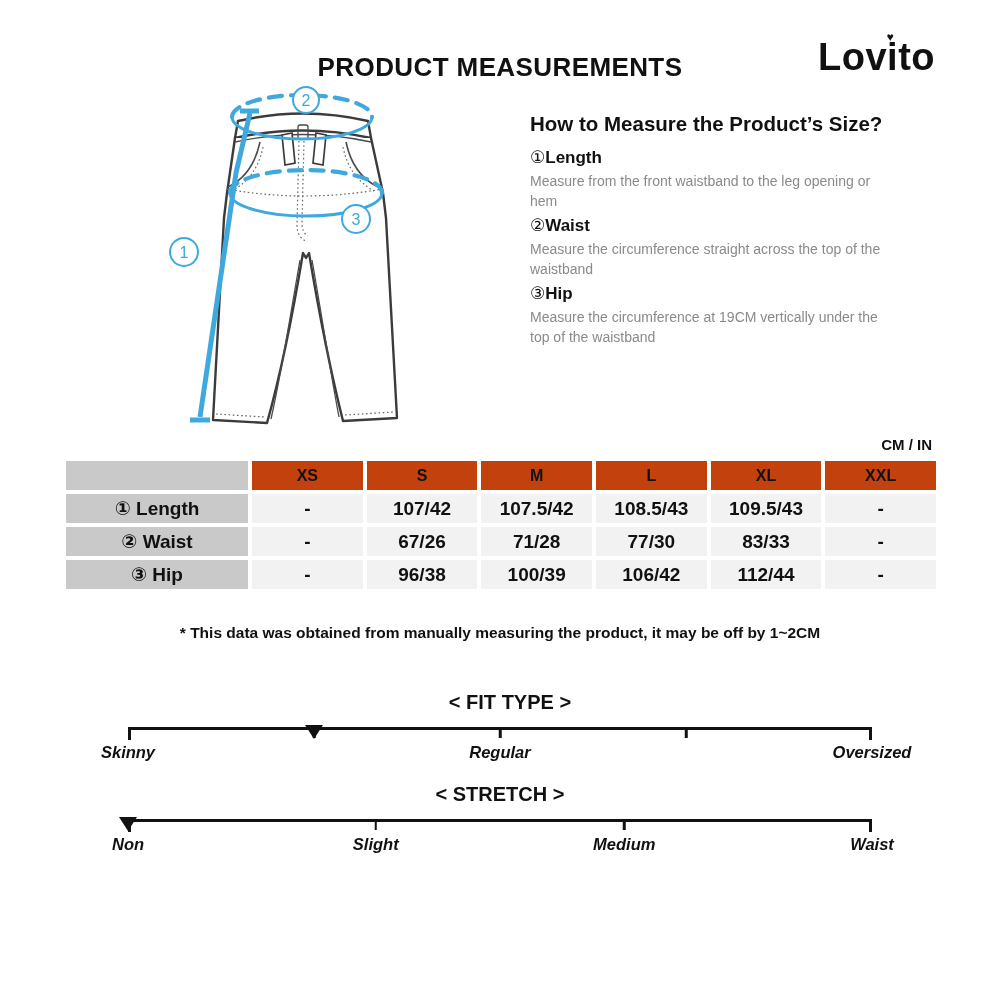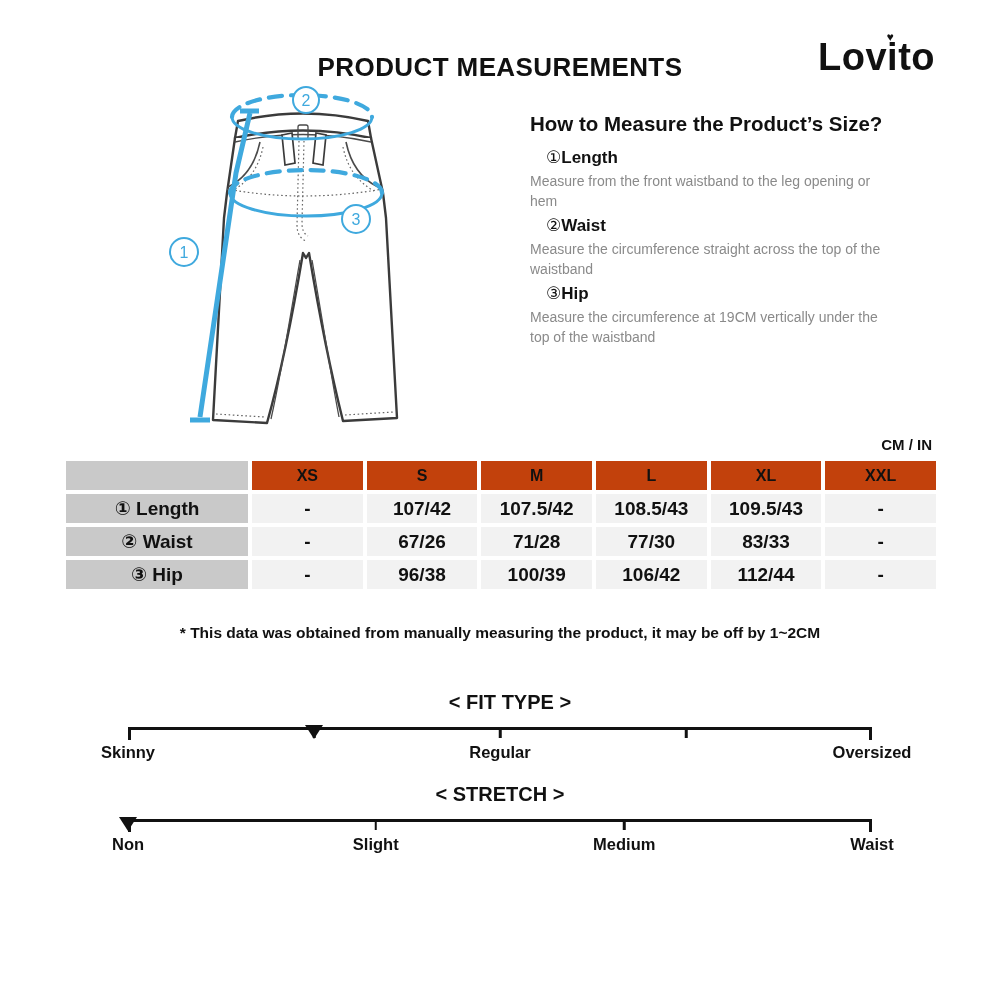--- a/index.html
+++ b/index.html
@@ -13,21 +13,21 @@
   .brand .heart{position:absolute;left:58.5%;top:-7px;font-size:12px;line-height:1;}
 
   
   .diagram{position:absolute;left:140px;top:85px;width:332px;height:352px;}
   .diagram svg{display:block;width:100%;height:100%;}
   .diagram text{font-family:"Liberation Sans","DejaVu Sans",sans-serif;}
 
   
   .howto{position:absolute;left:530px;top:112px;width:368px;}
   .howto h2{margin:0 0 9px 0;font-size:20.5px;font-weight:700;}
-  .howto .term{font-size:17px;font-weight:700;line-height:26px;margin-left:16px;}
+  .howto .term{font-size:17px;font-weight:700;line-height:26px;}
   .howto .term .num{font-weight:400;}
   .howto .desc{font-size:14px;line-height:20px;color:#8a8a8a;margin:0 0 2px 0;}
 
   
   .units{position:absolute;top:436px;right:68px;font-size:15px;font-weight:700;}
   .size-table{position:absolute;left:66px;top:461px;width:870px;
               display:grid;grid-template-columns:182px repeat(6,1fr);gap:4px;}
   .size-table .cell{height:29px;line-height:29px;text-align:center;font-size:19px;font-weight:700;
                     background:#f2f2f2;overflow:hidden;}
   .size-table .head{background:#c2410c;font-size:16px;}
@@ -43,21 +43,21 @@
   .scale-title.stretch{top:783px;}
   .scale{position:absolute;left:128px;width:744px;}
   .scale.fit{top:727px;}
   .scale.stretch{top:819px;}
   .track{position:relative;height:3px;background:#111;}
   .cap{position:absolute;top:0;width:3px;height:13px;background:#111;}
   .cap-l{left:0;} .cap-r{right:0;}
   .tick{position:absolute;top:0;width:2.5px;height:11px;background:#111;transform:translateX(-50%);}
   .marker{position:absolute;top:-2px;width:0;height:0;transform:translateX(-50%);
           border-left:9px solid transparent;border-right:9px solid transparent;border-top:14px solid #111;}
-  .labels{position:relative;height:22px;margin-top:13px;}
+  .labels{position:relative;height:22px;margin-top:13px;font-style:italic;}
   .labels span{position:absolute;top:0;transform:translateX(-50%);white-space:nowrap;
                font-size:16.5px;font-weight:700;color:#111;}
 </style>
 </head>
 <body>
 
 <div class="canvas">
 
   <h1 class="page-title">PRODUCT MEASUREMENTS</h1>
 

